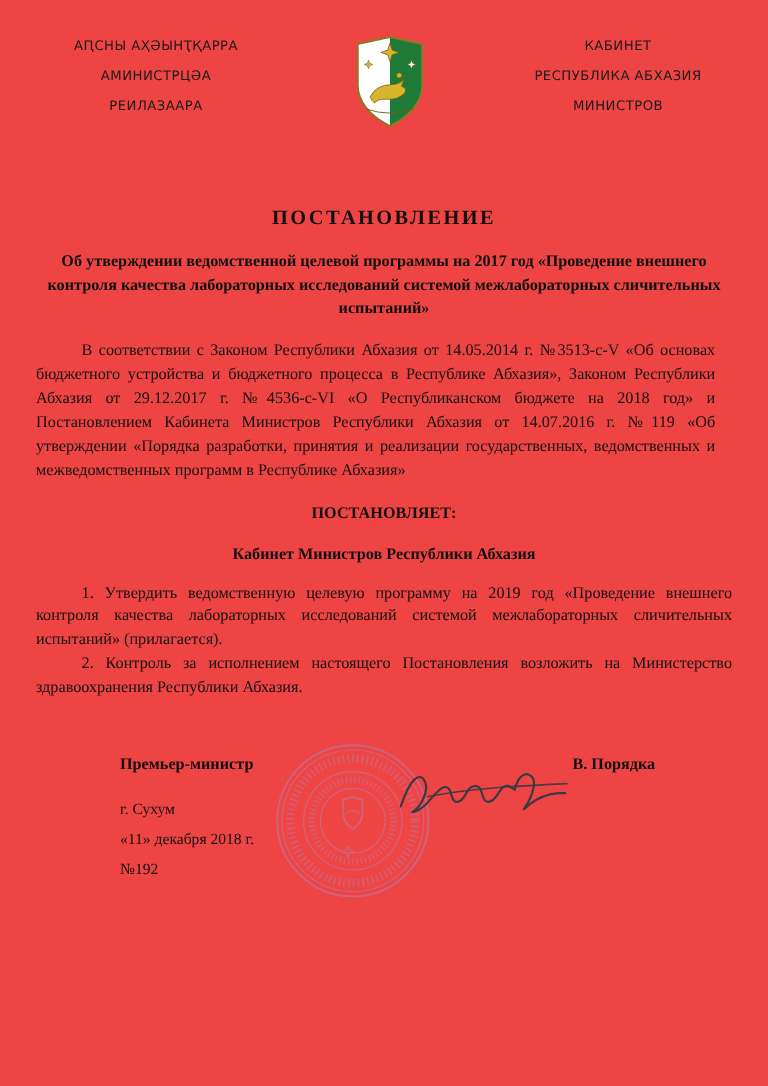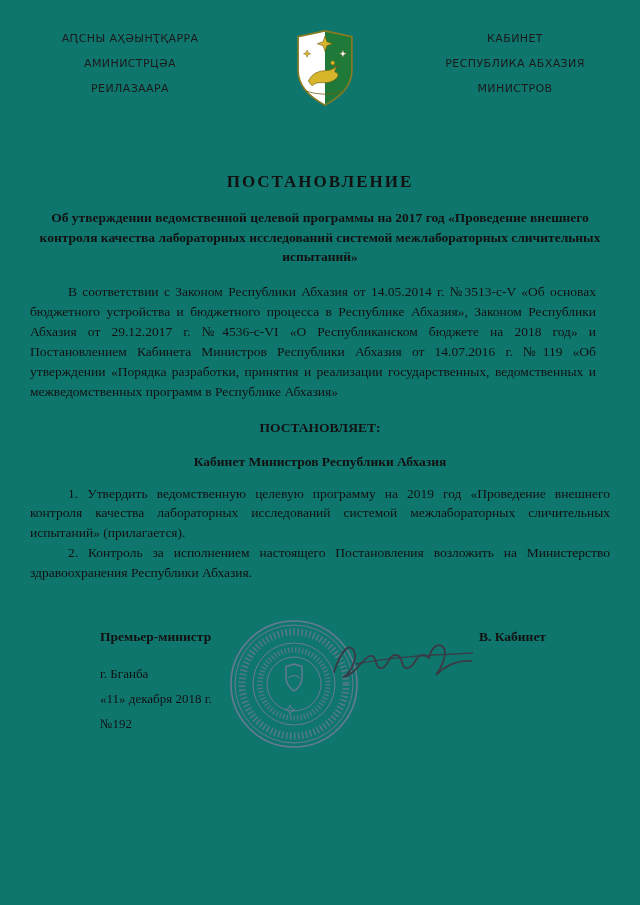--- a/index.html
+++ b/index.html
@@ -1,20 +1,20 @@
 <!DOCTYPE html>
 <html><head>
 <meta charset="utf-8">
 <style>
   html,body{margin:0;padding:0;background:#888;}
   .page{
     position:relative;
     width:640px;height:905px;
     margin:0 auto;
-    background:#0f766e;
+    background:#ef4444;
     font-family:"Liberation Serif", serif;
     color:#111;
     overflow:hidden;
     box-sizing:border-box;
     padding:24px 30px;
   }
   
   .doc-header{
     display:flex;
     justify-content:space-between;
@@ -148,25 +148,25 @@
 
   <p class="centerline">Кабинет Министров Республики Абхазия</p>
 
   <div class="items">
     <p class="para tight">1. Утвердить ведомственную целевую программу на 2019 год «Проведение внешнего контроля качества лабораторных исследований системой межлабораторных сличительных испытаний» (прилагается).</p>
     <p class="para tight">2. Контроль за исполнением настоящего Постановления возложить на Министерство здравоохранения Республики Абхазия.</p>
   </div>
 
   <div class="sig-row">
     <span>Премьер-министр</span>
-    <span>В. Кабинет</span>
+    <span>В. Порядка</span>
   </div>
 
   <div class="footer">
-    <div>г. Бганба</div>
+    <div>г. Сухум</div>
     <div>«11» декабря 2018 г.</div>
     <div>№192</div>
   </div>
 
   <div class="stamp">
     <svg viewBox="0 0 132 132" width="132" height="132" aria-hidden="true">
       <g fill="none" stroke="#b07fae" opacity="0.55">
         <circle cx="66" cy="66" r="63" stroke-width="1.6"></circle>
         <circle cx="66" cy="66" r="59" stroke-width="1"></circle>
         <circle cx="66" cy="66" r="41" stroke-width="1"></circle>

